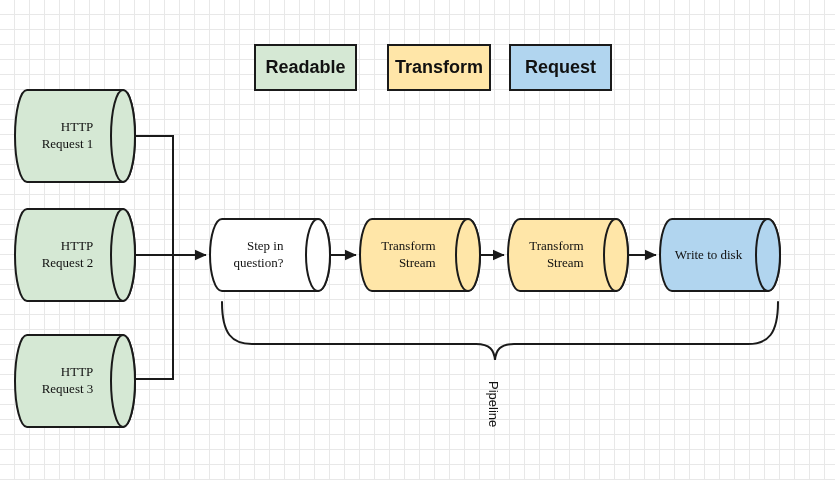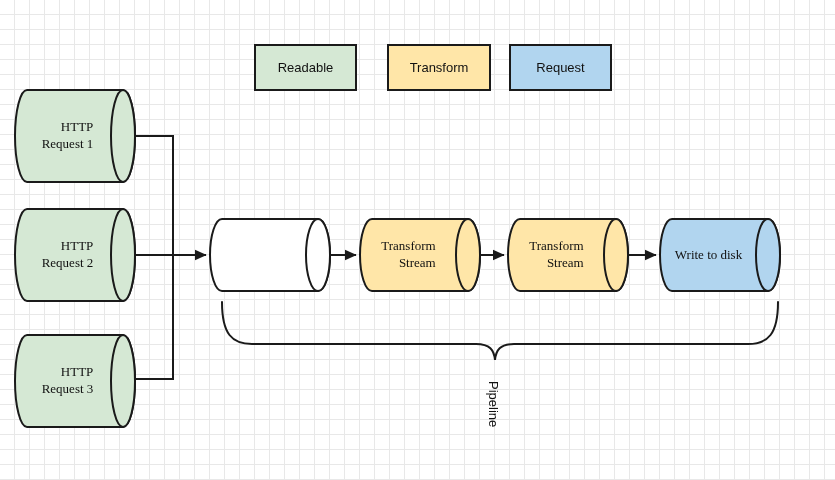--- a/index.html
+++ b/index.html
@@ -43,23 +43,24 @@
     pointer-events: none;
     white-space: pre-line;
     font-family: Liberation Serif, serif;
   }
   .legend-label {
     position: absolute;
     display: flex;
     align-items: center;
     justify-content: center;
     text-align: center;
-    font-size: 13px;
+    font-size: 18px;
     color: #111111;
     pointer-events: none;
+    font-weight: bold;
   }
   .brace-label {
     position: absolute;
     font-size: 13px;
     color: #111111;
     transform-origin: left top;
     white-space: nowrap;
     pointer-events: none;
   }
 </style>
@@ -144,20 +145,22 @@
   <div class="legend-label" style="left:388px; top:45px; width:102px; height:45px;">Transform</div>
   <div class="legend-label" style="left:510px; top:45px; width:101px; height:45px;">Request</div>
 
   <div class="node-label" style="left:15px; top:90px; width:105px; height:92px;">HTTP
 Request 1</div>
   <div class="node-label" style="left:15px; top:209px; width:105px; height:92px;">HTTP
 Request 2</div>
   <div class="node-label" style="left:15px; top:335px; width:105px; height:92px;">HTTP
 Request 3</div>
 
+  <div class="node-label" style="left:210px; top:219px; width:97px; height:72px;">Step in
+question?</div>
   <div class="node-label" style="left:360px; top:219px; width:97px; height:72px;">Transform
 Stream</div>
   <div class="node-label" style="left:508px; top:219px; width:97px; height:72px;">Transform
 Stream</div>
   <div class="node-label" style="left:660px; top:219px; width:97px; height:72px;border-radius:10px;">Write to disk</div>
 
   <div class="brace-label" style="left:501px; top:381px; transform: rotate(90deg);">Pipeline</div>
 
 </div>
 

